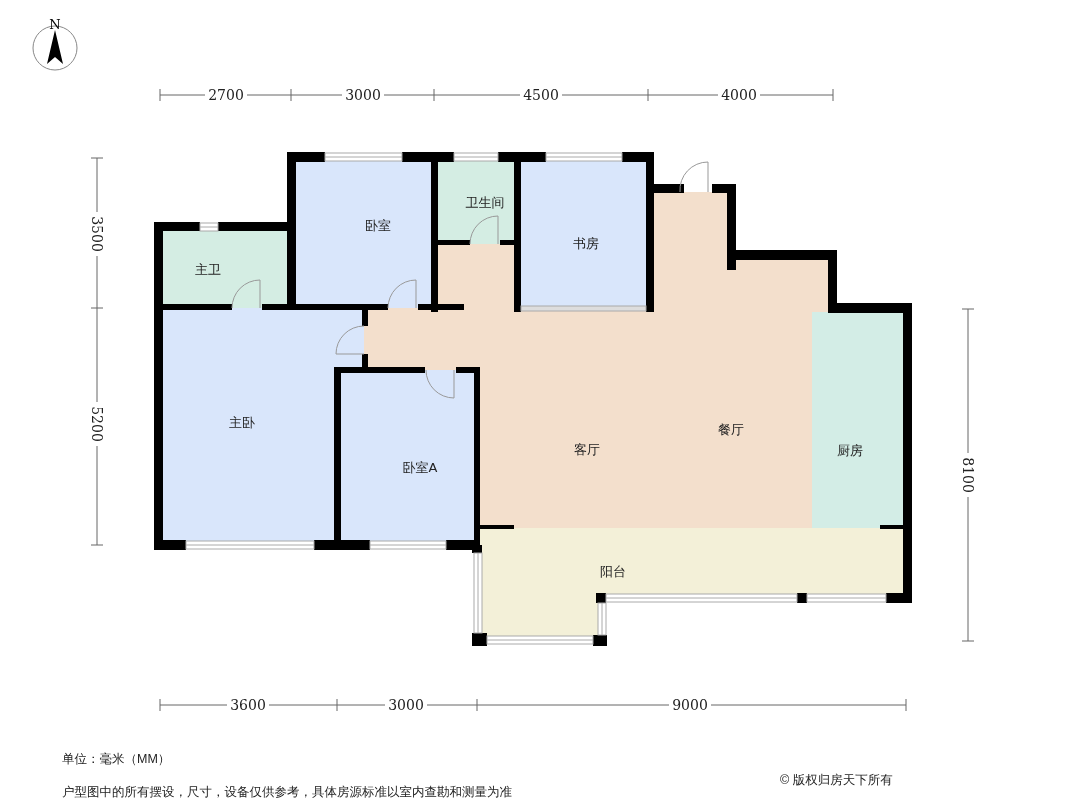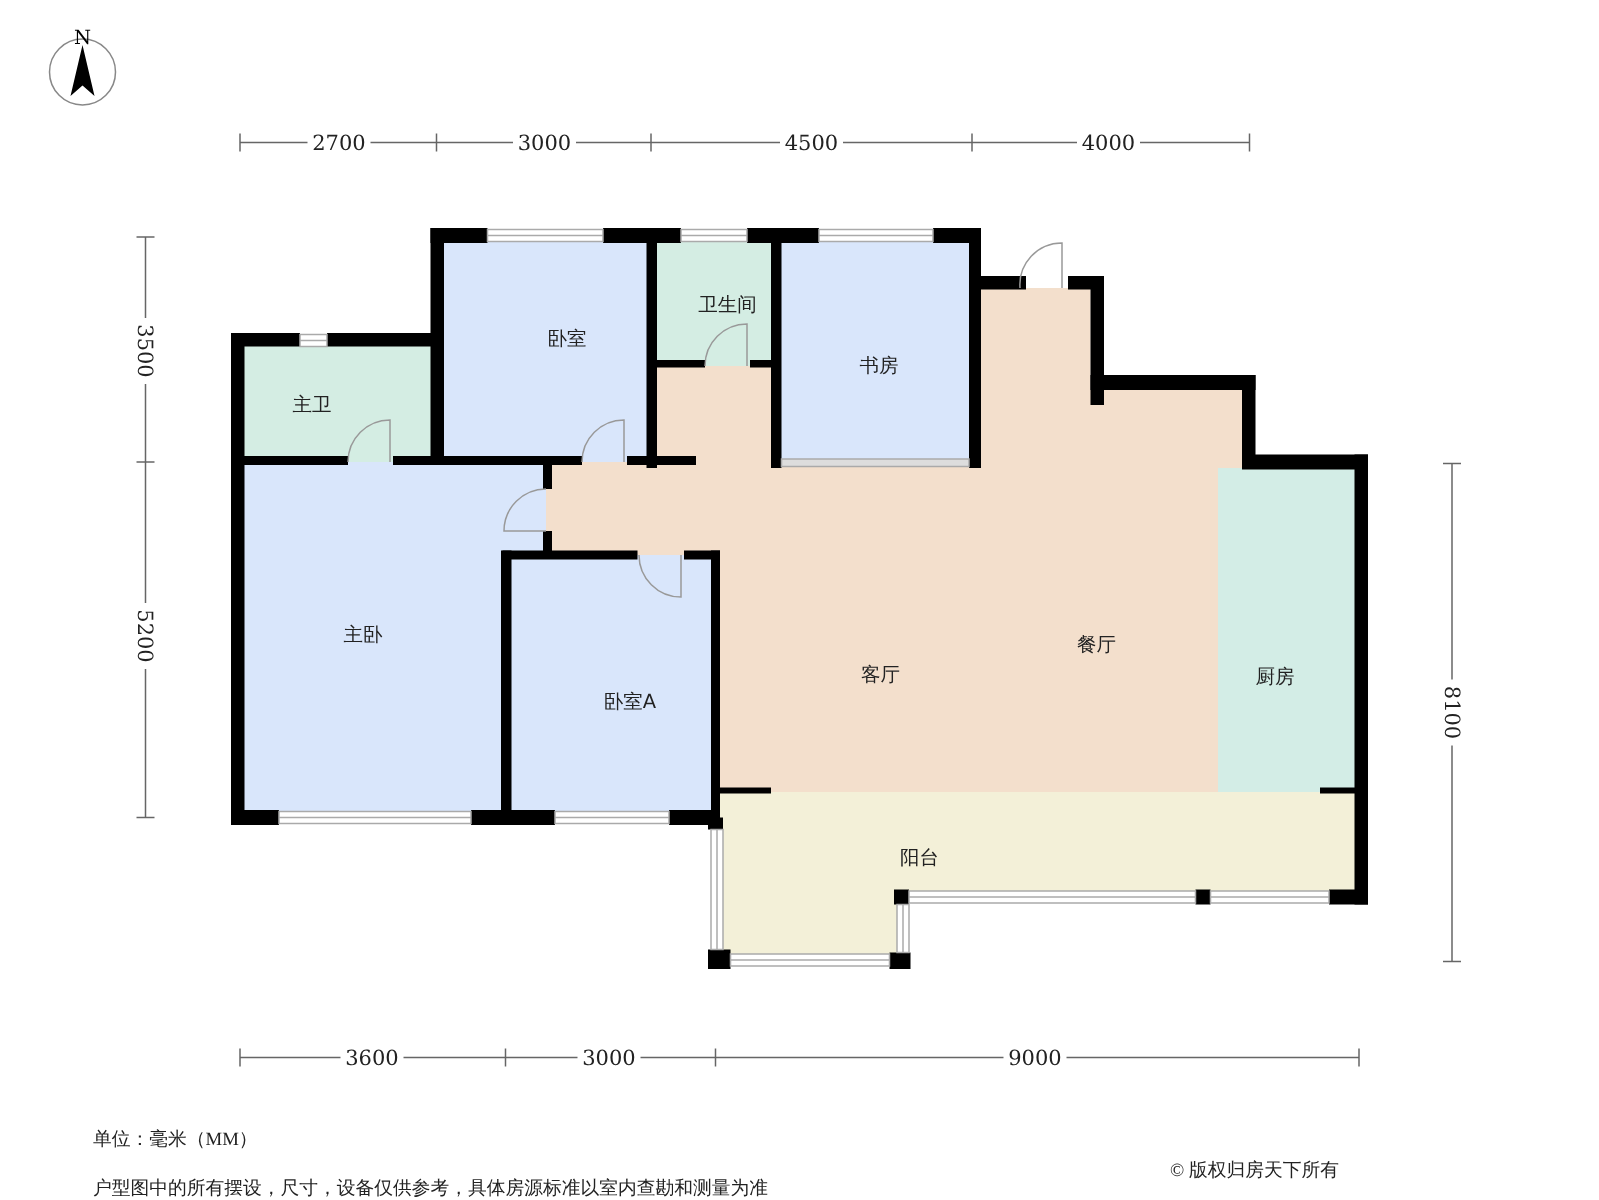--- a/index.html
+++ b/index.html
@@ -1,20 +1,20 @@
 <!DOCTYPE html>
 <html><head>
 <meta charset="utf-8">
 <style>
   html, body { margin:0; padding:0; background:#ffffff; }
   body { width:1066px; height:800px; position:relative; overflow:hidden; font-family:"DejaVu Sans", sans-serif; }
   #plan { position:absolute; left:0; top:0; }
   .room-label { font-size:13px; fill:#222; font-family:"DejaVu Sans", sans-serif; }
   .dim-label { font-size:14px; fill:#222; font-family:"DejaVu Serif", serif; }
-  .note { position:absolute; font-size:12.5px; color:#222; font-family:Liberation Serif, serif; white-space:nowrap; }
+  .note { position:absolute; font-size:12.5px; color:#222; font-family:Liberation Sans, sans-serif; white-space:nowrap; }
 </style>
 </head>
 <body>
 
 <svg id="plan" width="1066" height="800" viewBox="0 0 1066 800">
 
   <g>
     <circle cx="55" cy="48" r="22" fill="none" stroke="#888" stroke-width="1"></circle>
     <polygon points="55,30 47,64 55,57 63,64" fill="#000"></polygon>
     <text x="55" y="29" text-anchor="middle" font-size="13" font-family="DejaVu Serif, serif">N</text>

